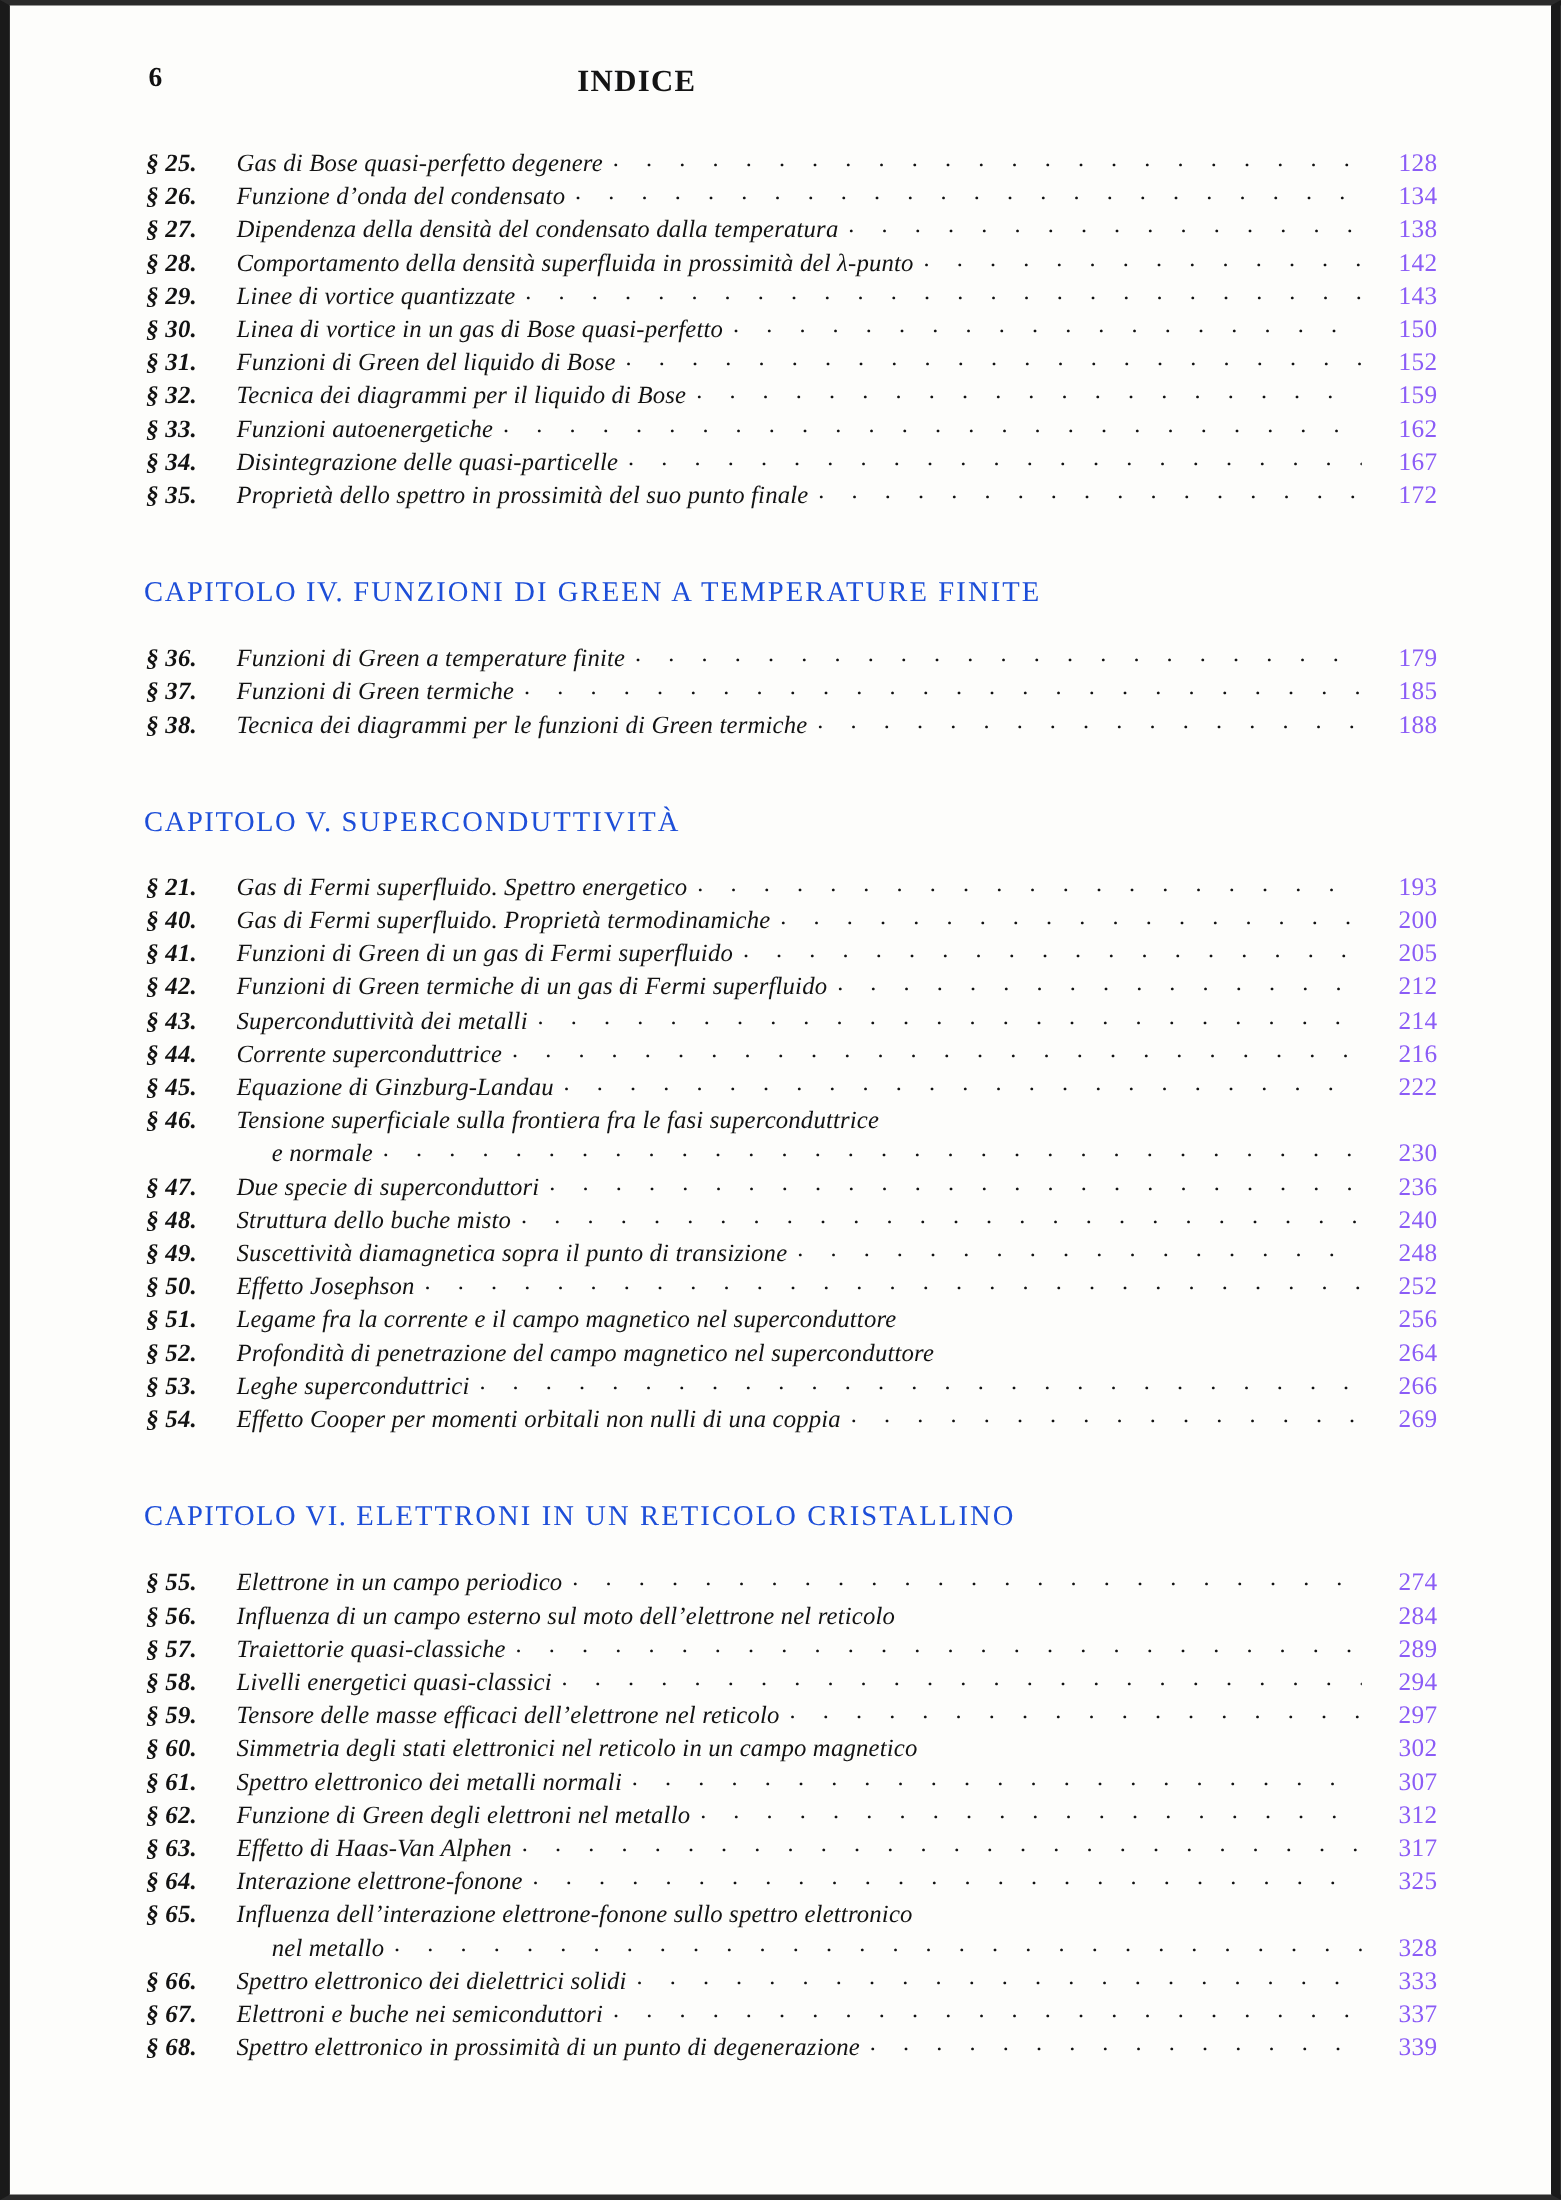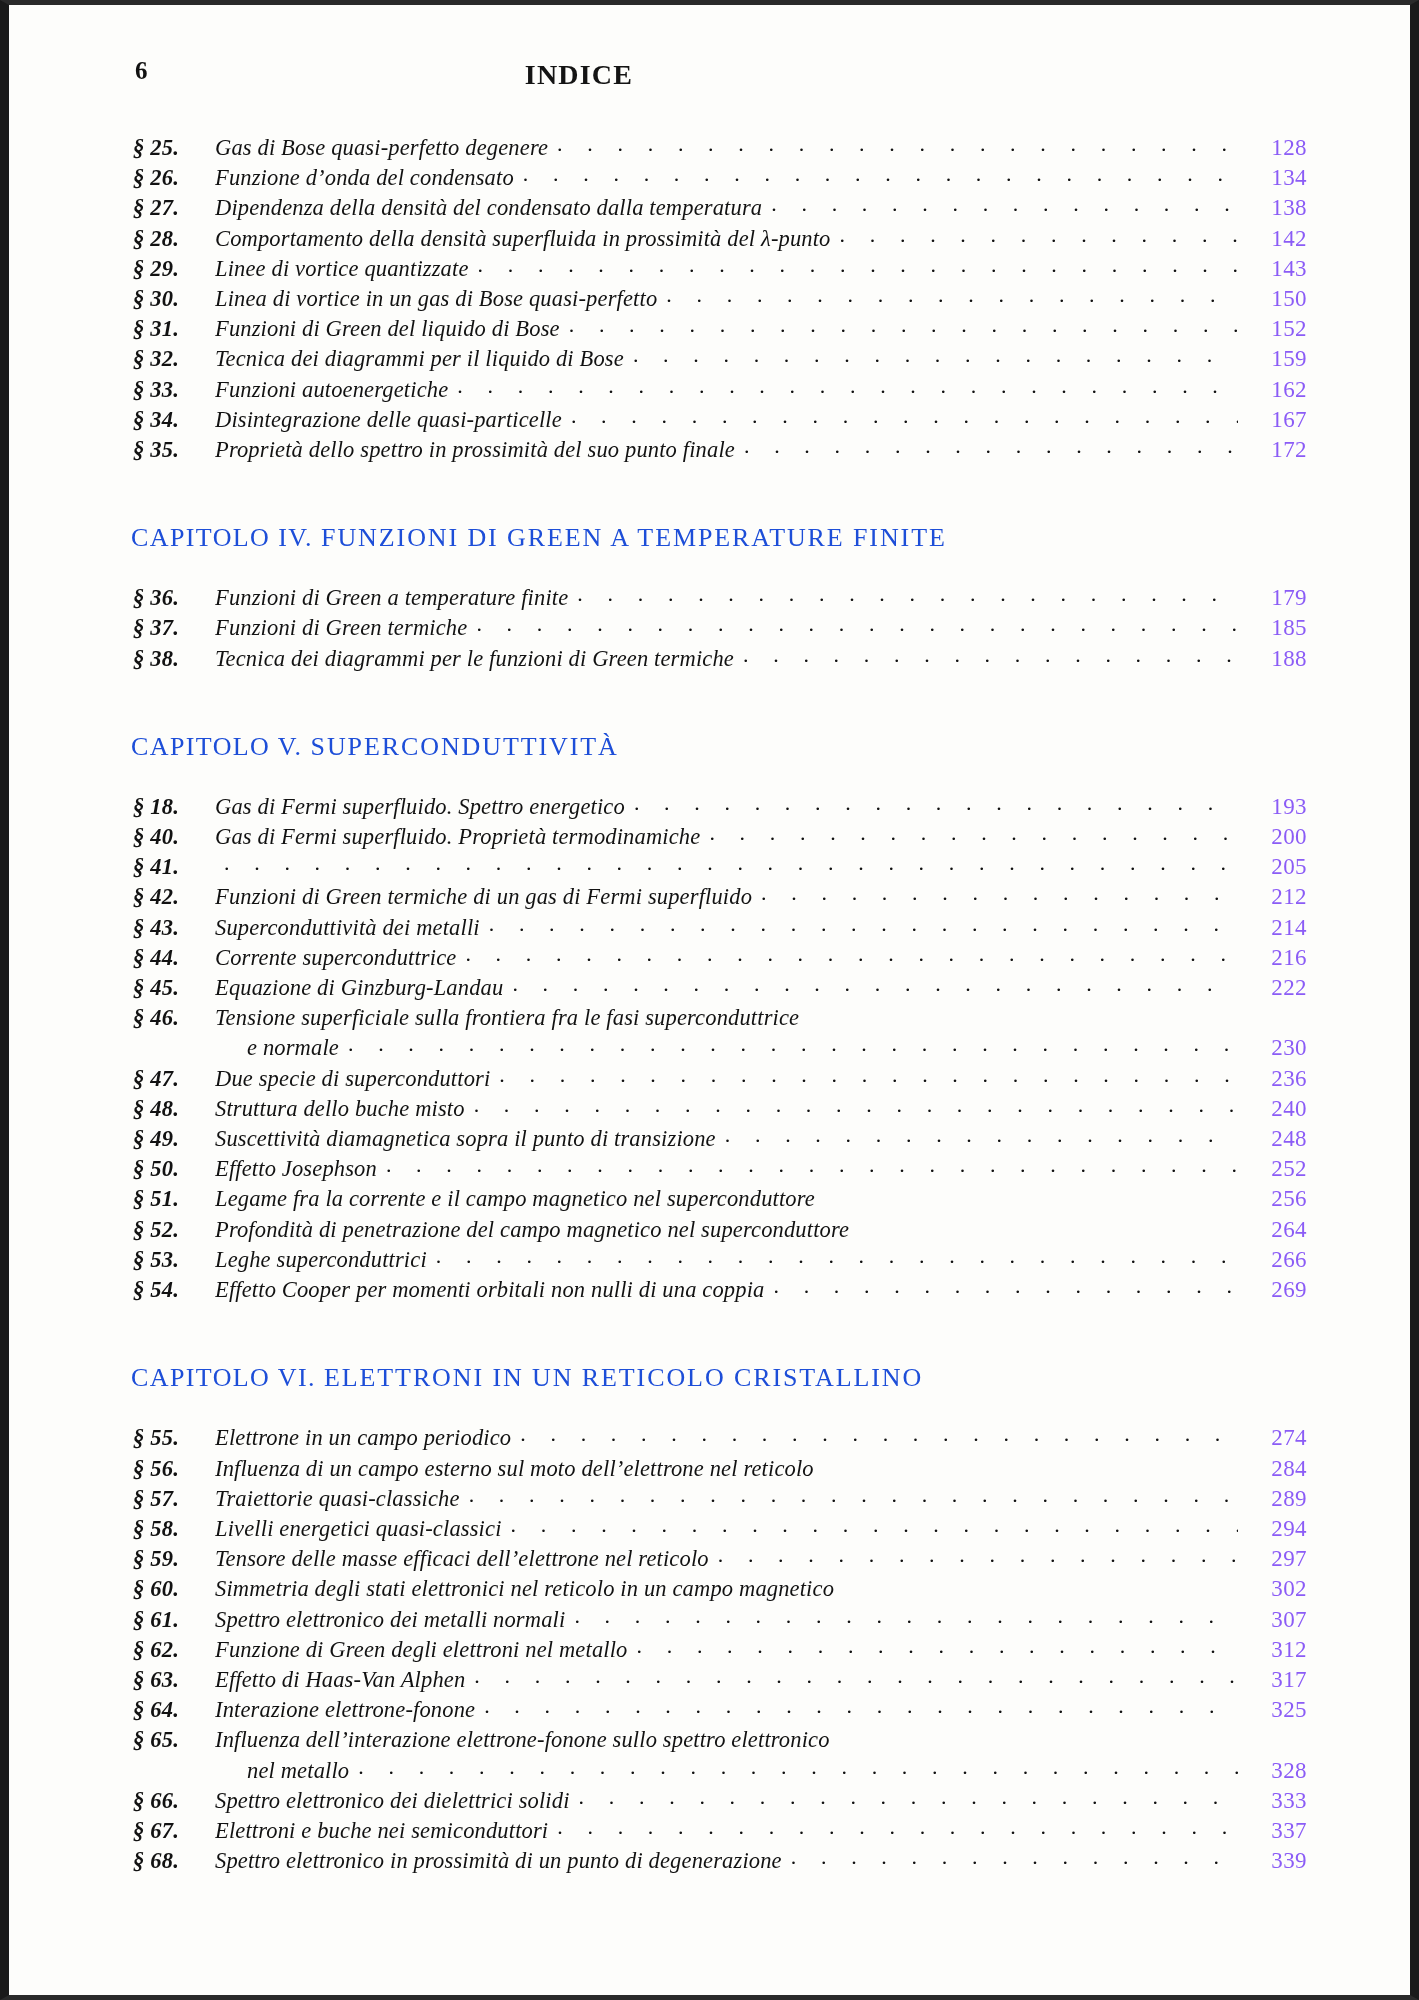--- a/index.html
+++ b/index.html
@@ -236,33 +236,34 @@
             <div class="toc-row">
               <span class="sec">§ 38.</span>
               <span class="title">Tecnica dei diagrammi per le funzioni di Green termiche</span>
               <span class="leader">. . . . . . . . . . . . . . . . . . . . . . . . . . . . . . . . . . . . . . . . . . . . . . . . . . . . . . . . . . . . . . . . . . . . . . . . . . . . . . . . </span>
               <span class="pageno">188</span>
             </div>
           </div>
           <div class="chapter"><span class="chnum">CAPITOLO V.</span> <span class="chname">SUPERCONDUTTIVITÀ</span></div>
           <div class="toc-block">
             <div class="toc-row">
-              <span class="sec">§ 18.</span>
+              <span class="sec">§ 21.</span>
               <span class="title">Gas di Fermi superfluido. Spettro energetico</span>
               <span class="leader">. . . . . . . . . . . . . . . . . . . . . . . . . . . . . . . . . . . . . . . . . . . . . . . . . . . . . . . . . . . . . . . . . . . . . . . . . . . . . . . . </span>
               <span class="pageno">193</span>
             </div>
             <div class="toc-row">
               <span class="sec">§ 40.</span>
               <span class="title">Gas di Fermi superfluido. Proprietà termodinamiche</span>
               <span class="leader">. . . . . . . . . . . . . . . . . . . . . . . . . . . . . . . . . . . . . . . . . . . . . . . . . . . . . . . . . . . . . . . . . . . . . . . . . . . . . . . . </span>
               <span class="pageno">200</span>
             </div>
             <div class="toc-row">
               <span class="sec">§ 41.</span>
+              <span class="title">Funzioni di Green di un gas di Fermi superfluido</span>
               <span class="leader">. . . . . . . . . . . . . . . . . . . . . . . . . . . . . . . . . . . . . . . . . . . . . . . . . . . . . . . . . . . . . . . . . . . . . . . . . . . . . . . . </span>
               <span class="pageno">205</span>
             </div>
             <div class="toc-row">
               <span class="sec">§ 42.</span>
               <span class="title">Funzioni di Green termiche di un gas di Fermi superfluido</span>
               <span class="leader">. . . . . . . . . . . . . . . . . . . . . . . . . . . . . . . . . . . . . . . . . . . . . . . . . . . . . . . . . . . . . . . . . . . . . . . . . . . . . . . . </span>
               <span class="pageno">212</span>
             </div>
             <div class="toc-row">

